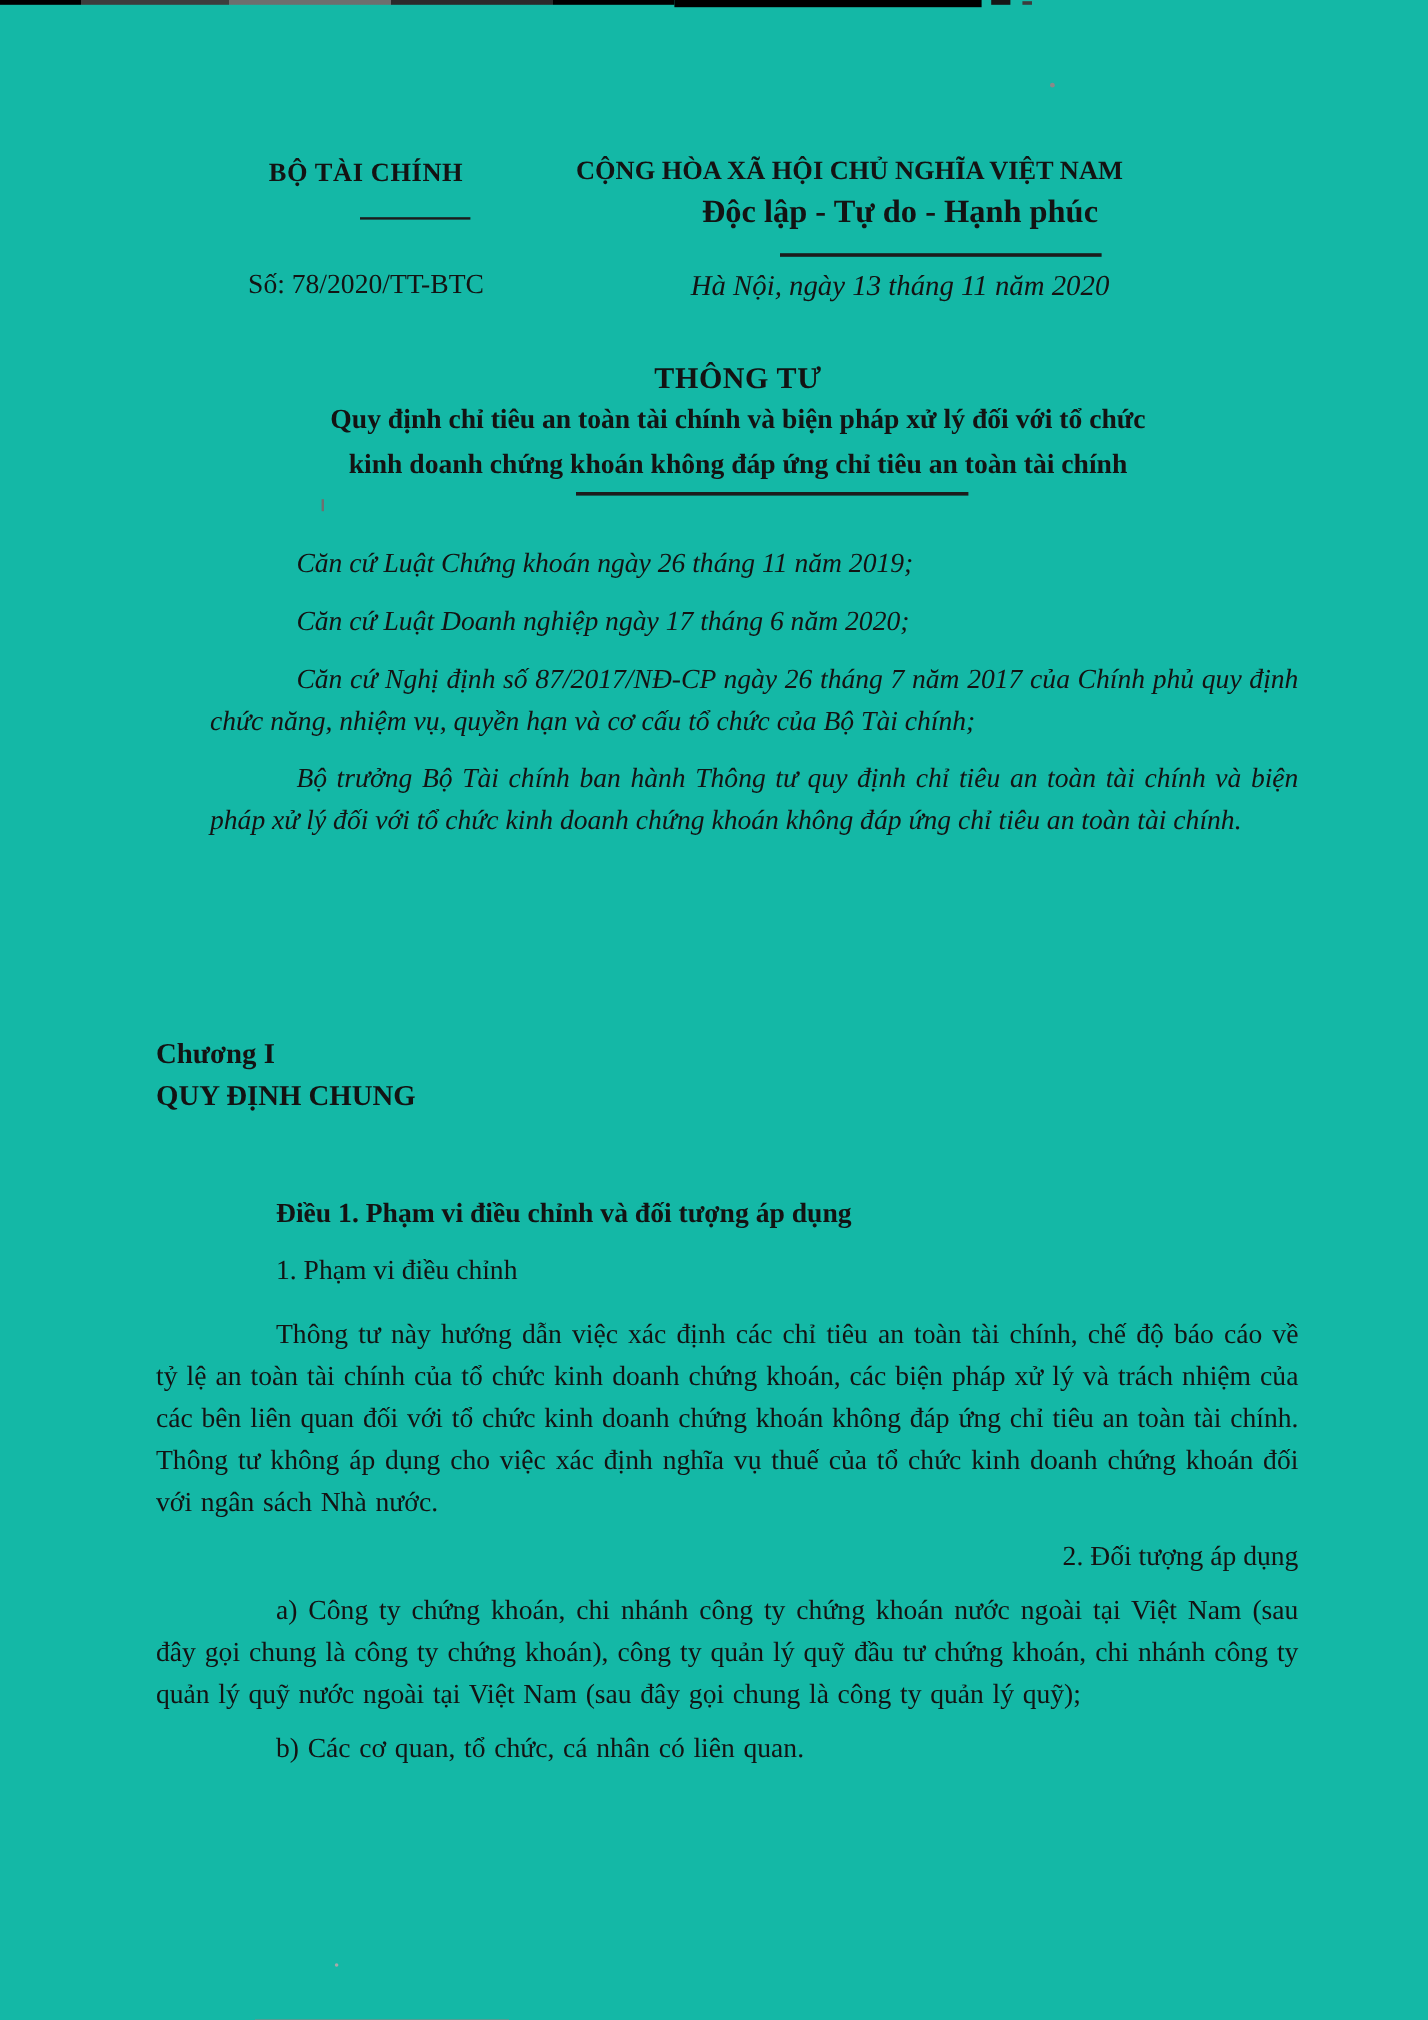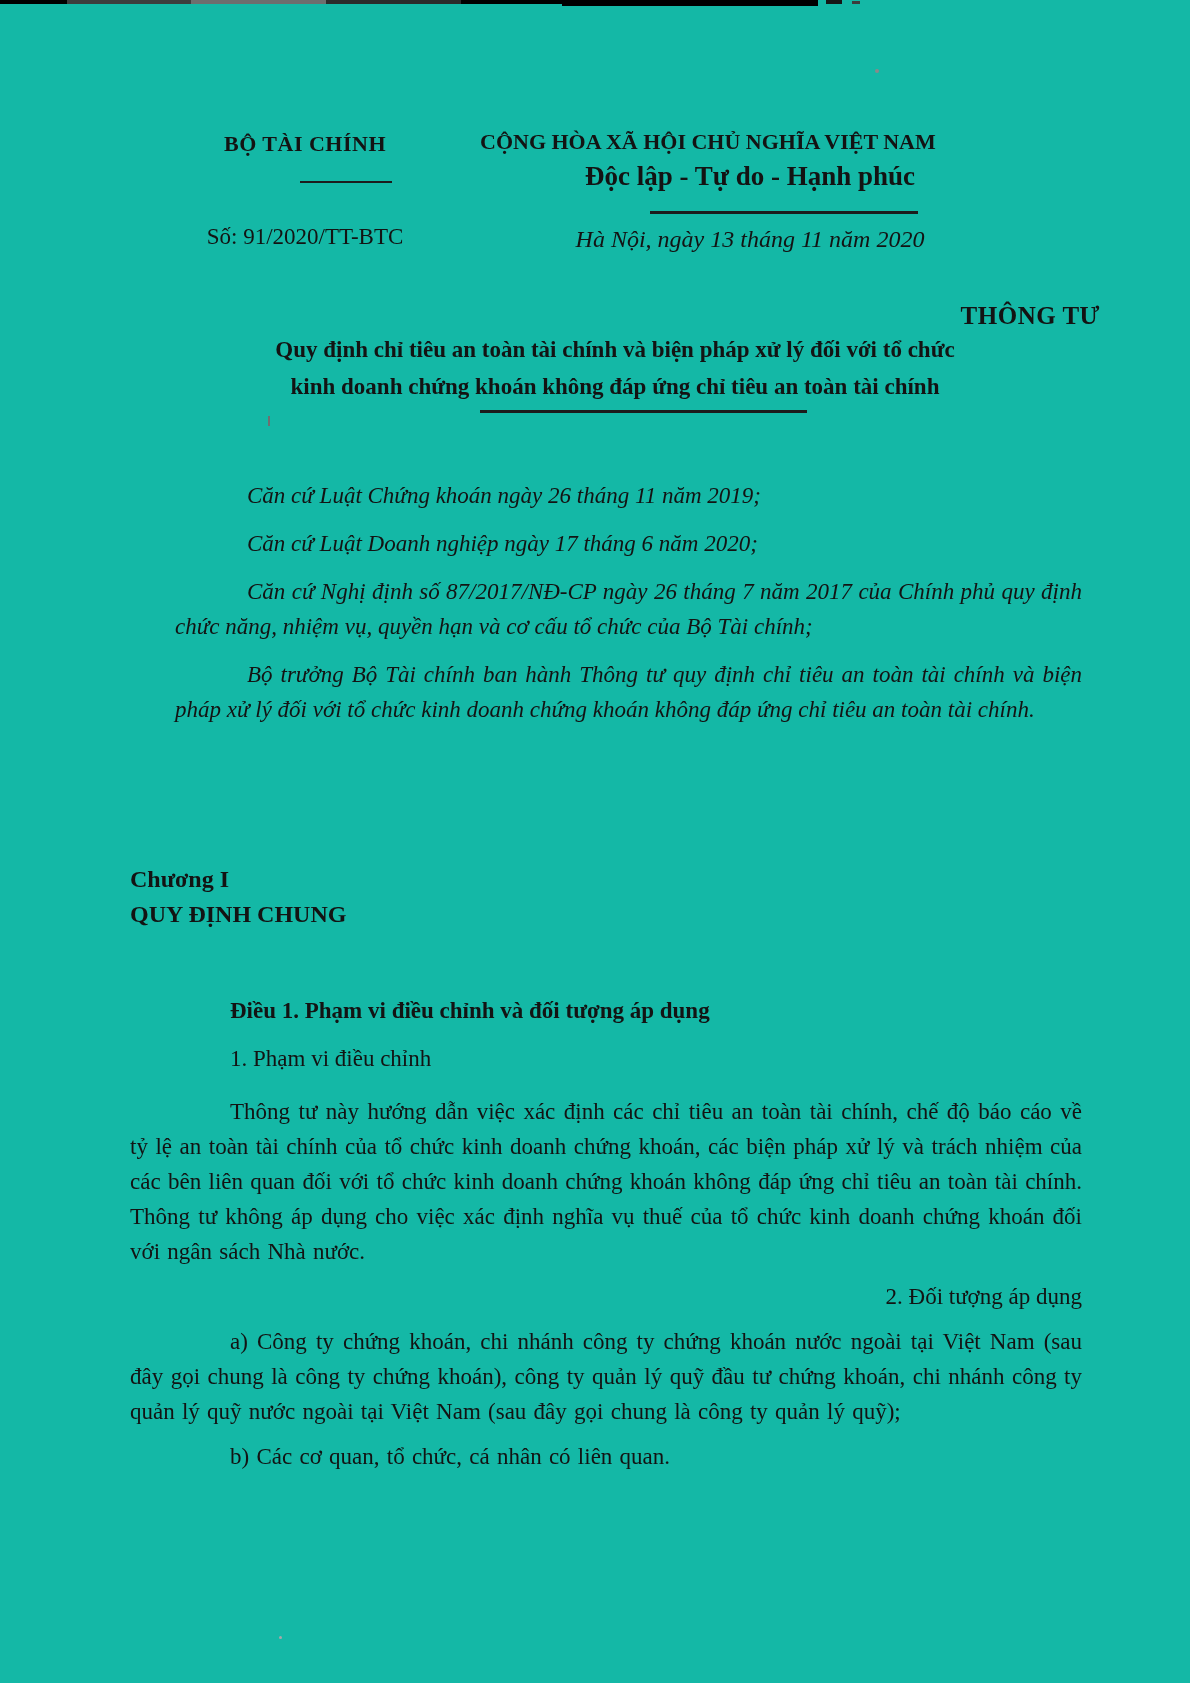--- a/index.html
+++ b/index.html
@@ -29,30 +29,30 @@
   .hdr-number{position:absolute;top:224px;left:130px;width:350px;text-align:center;font-size:23px;}
   .hdr-country{position:absolute;top:129px;left:480px;width:540px;text-align:left;
     font-weight:bold;font-size:22px;}
   .hdr-motto{position:absolute;top:161px;left:480px;width:540px;text-align:center;
     font-weight:bold;font-size:27px;}
   .hdr-motto-rule{position:absolute;top:211px;left:650px;width:268px;height:3px;background:#1c1c1c;}
   .hdr-date{position:absolute;top:226px;left:480px;width:540px;text-align:center;
     font-style:italic;font-size:24px;}
 
   
-  .doc-type{position:absolute;top:302px;left:130px;width:970px;text-align:right;
+  .doc-type{position:absolute;top:302px;left:130px;width:970px;text-align:center;
     font-weight:bold;font-size:25px;letter-spacing:.5px;}
   .doc-title-1{position:absolute;top:337px;left:130px;width:970px;text-align:center;
     font-weight:bold;font-size:23px;}
   .doc-title-2{position:absolute;top:374px;left:130px;width:970px;text-align:center;
     font-weight:bold;font-size:23px;}
   .doc-title-rule{position:absolute;top:410px;left:480px;width:327px;height:3px;background:#1c1c1c;}
 
   
-  .preamble{position:absolute;top:478px;left:175px;width:907px;}
+  .preamble{position:absolute;top:452px;left:175px;width:907px;}
   .preamble p{margin:0 0 13px 0;font-style:italic;font-size:23px;line-height:35px;
     text-align:justify;text-indent:72px;}
 
   
   .chapter{position:absolute;top:862px;left:130px;width:952px;
     font-weight:bold;font-size:24px;line-height:35px;}
 
   
   .body{position:absolute;top:993px;left:130px;width:952px;font-size:23px;line-height:35px;}
   .body .art-heading{margin:0 0 13px 0;font-weight:bold;text-indent:100px;font-size:23px;}
@@ -68,21 +68,21 @@
   <div class="scan-line-a"></div>
   <div class="scan-line-b"></div>
   <div class="scan-dash-a"></div>
   <div class="scan-dash-b"></div>
   <div class="scan-dot-a"></div>
   <div class="scan-tick"></div>
   <div class="scan-dot-b"></div>
 
   <div class="hdr-issuer">BỘ TÀI CHÍNH</div>
   <div class="hdr-issuer-rule"></div>
-  <div class="hdr-number">Số: 91/2020/TT-BTC</div>
+  <div class="hdr-number">Số: 78/2020/TT-BTC</div>
 
   <div class="hdr-country">CỘNG HÒA XÃ HỘI CHỦ NGHĨA VIỆT NAM</div>
   <div class="hdr-motto">Độc lập - Tự do - Hạnh phúc</div>
   <div class="hdr-motto-rule"></div>
   <div class="hdr-date">Hà Nội, ngày 13 tháng 11 năm 2020</div>
 
   <div class="doc-type">THÔNG TƯ</div>
   <div class="doc-title-1">Quy định chỉ tiêu an toàn tài chính và biện pháp xử lý đối với tổ chức</div>
   <div class="doc-title-2">kinh doanh chứng khoán không đáp ứng chỉ tiêu an toàn tài chính</div>
   <div class="doc-title-rule"></div>

